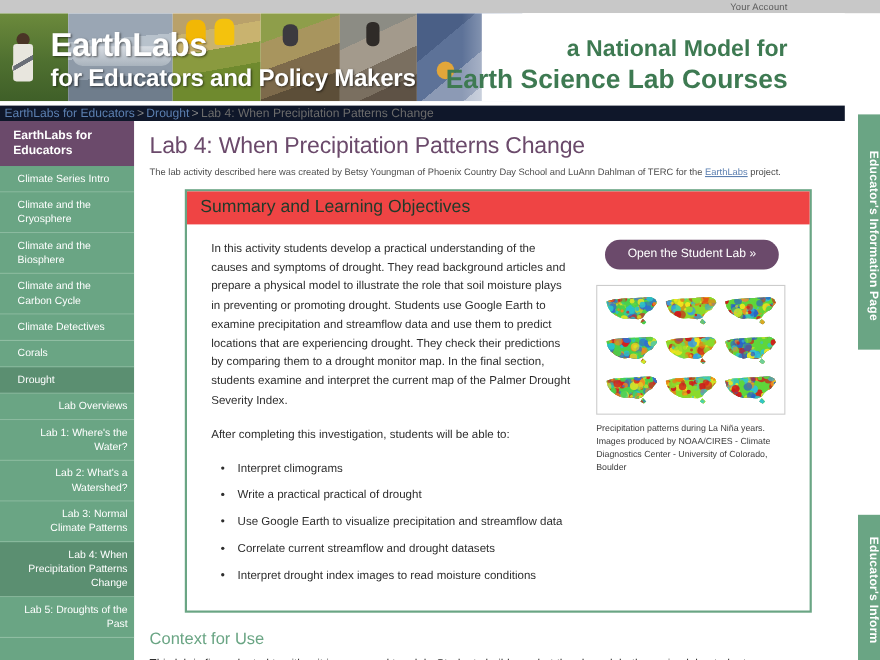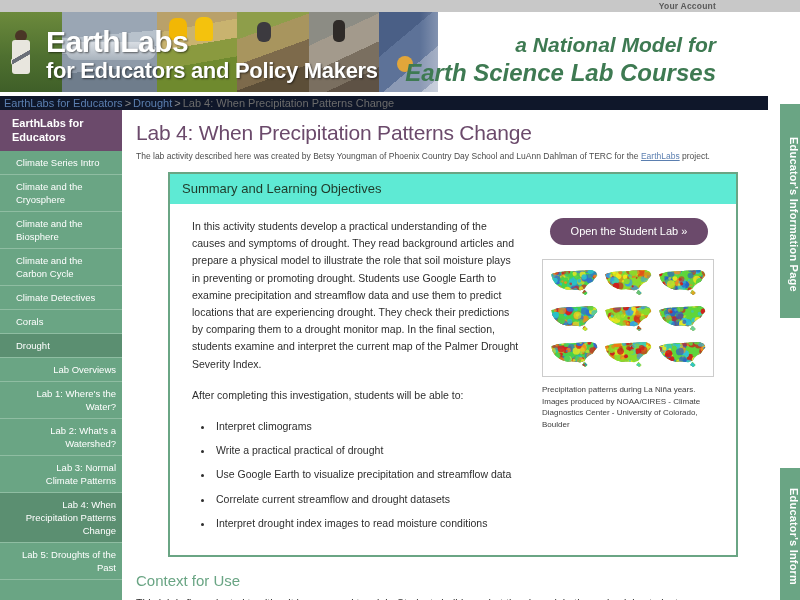--- a/index.html
+++ b/index.html
@@ -26,21 +26,21 @@
     top: 0; left: 0;
     width: 800px;
     height: 12px;
     background: #c8c8c8;
   }
   .topbar-account {
     position: absolute;
     right: 84px;
     top: 1px;
     font-size: 8.5px;
-    font-weight: bold;
+    font-weight: normal;
     color: #5a5a5a;
     letter-spacing: 0.2px;
     line-height: 11px;
   }
 
   
   .masthead {
     position: absolute;
     top: 12px; left: 0;
     width: 768px;
@@ -115,21 +115,20 @@
   }
   .mast-title-1 { left: 46px; top: 13px;  font-size: 30px; letter-spacing: -0.5px; }
   .mast-title-2 { left: 46px; top: 46px;  font-size: 22px; letter-spacing: -0.3px; }
   .mast-tag {
     position: absolute;
     right: 52px;
     color: #3e7a52;
     font-weight: bold;
     text-align: right;
     white-space: nowrap;
-    font-style: italic;
   }
   .mast-tag-1 { top: 21px; font-size: 21px; }
   .mast-tag-2 { top: 47px; font-size: 24px; }
 
   
   .breadcrumb {
     position: absolute;
     left: 0; top: 96px;
     width: 768px; height: 14px;
     font-size: 11px;
@@ -223,23 +222,23 @@
   .byline a { color: #5b7fb0; text-decoration: underline; }
 
   
   .summary-box {
     margin-left: 32px;
     width: 570px;
     border: 2px solid #6aa584;
     background: #ffffff;
   }
   .summary-head {
-    background: #5eead4;
+    background: #ef4444;
     color: #1f3a2a;
-    font-size: 13px;
+    font-size: 16px;
     padding: 6px 10px 7px 12px;
     line-height: 17px;
   }
   .summary-body {
     position: relative;
     padding: 14px 14px 16px 22px;
     min-height: 330px;
   }
   .summary-text {
     width: 328px;

